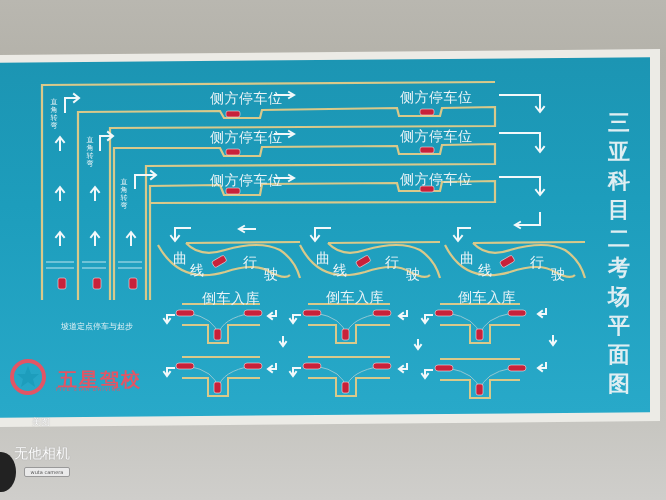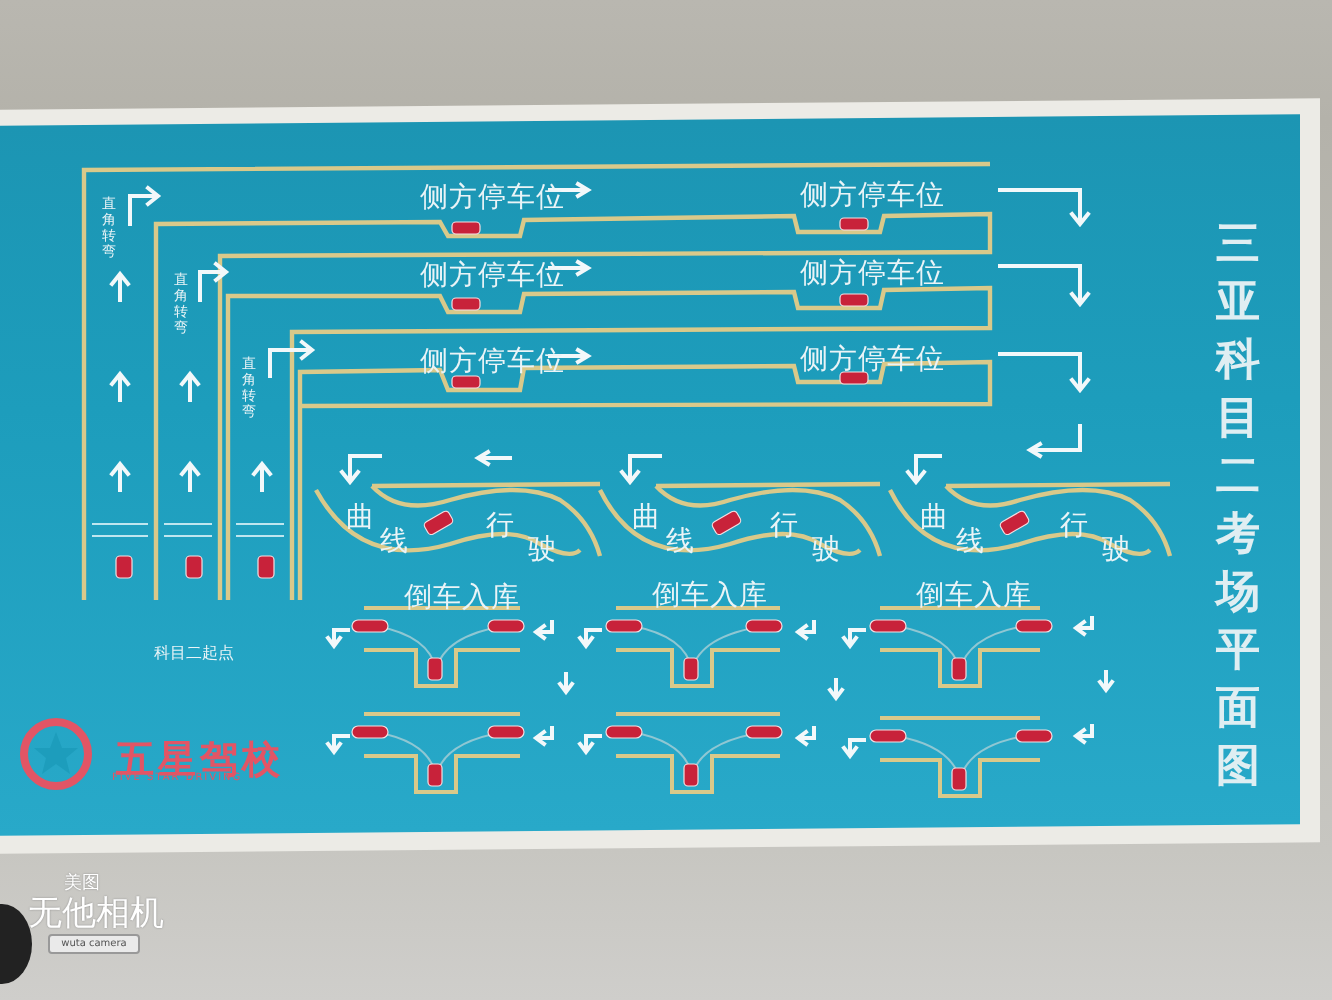--- a/index.html
+++ b/index.html
@@ -2,26 +2,26 @@
 <html><head>
 <meta charset="utf-8">
 <style>
   html,body{margin:0;padding:0;}
   body{width:666px;height:500px;overflow:hidden;background:#b7b5ae;position:relative;font-family:"DejaVu Sans",sans-serif;}
   .wall{position:absolute;left:0;top:0;width:666px;height:500px;background:linear-gradient(180deg,#b9b7b0 0%,#b4b2aa 12%,#c7c6c1 85%,#cfcecb 100%);}
   .frame{position:absolute;left:0;top:52px;width:660px;height:372px;background:#ecebe6;transform:skewY(-0.5deg);}
   .board{position:absolute;left:0;top:60px;width:650px;height:355px;background:linear-gradient(180deg,#1c95b3 0%,#1d9dbc 40%,#28a9c9 100%);transform:skewY(-0.5deg);}
   svg.map{position:absolute;left:0;top:0;width:666px;height:500px;}
   .lbl{position:absolute;color:#eaf4f7;font-size:14px;white-space:nowrap;letter-spacing:0.5px;}
-  .vlbl{position:absolute;color:#eaf4f7;font-size:7px;width:8px;line-height:8px;text-align:right;}
+  .vlbl{position:absolute;color:#eaf4f7;font-size:7px;width:8px;line-height:8px;text-align:center;font-family:Liberation Mono, monospace;}
   .title{position:absolute;left:606px;top:108px;width:26px;color:#dfeef2;font-size:22px;line-height:29px;font-weight:bold;text-align:center;}
   .bottom-note{position:absolute;left:42px;top:319px;width:110px;color:#eaf4f7;font-size:8px;line-height:15px;text-align:center;}
   .logo-text{position:absolute;left:58px;top:367px;color:#e25565;font-size:19px;font-weight:bold;letter-spacing:2px;}
   .logo-sub{position:absolute;left:56px;top:386px;color:#e25565;font-size:5px;letter-spacing:1px;}
-  .wm{position:absolute;color:#ffffff;font-size:17px;text-shadow:0 0 1px #888;}
+  .wm{position:absolute;color:#ffffff;font-size:14px;text-shadow:0 0 1px #888;}
   .wm-badge{position:absolute;left:24px;top:467px;width:44px;height:8px;background:#eaeaea;border:1px solid #999;border-radius:2px;font-size:5px;line-height:8px;text-align:center;color:#555;}
   .dark-blob{position:absolute;left:-14px;top:452px;width:30px;height:40px;background:#222;border-radius:50%;}
 </style>
 </head>
 <body>
 
 <div class="wall"></div>
 <div class="frame"></div>
 <div class="board"></div>
 
@@ -184,35 +184,35 @@
 <div class="lbl" style="left:460px;top:250px;">曲</div>
 <div class="lbl" style="left:478px;top:262px;">线</div>
 <div class="lbl" style="left:530px;top:254px;">行</div>
 <div class="lbl" style="left:551px;top:266px;">驶</div>
 
 <div class="lbl" style="left:202px;top:290px;">倒车入库</div>
 <div class="lbl" style="left:326px;top:289px;">倒车入库</div>
 <div class="lbl" style="left:458px;top:289px;">倒车入库</div>
 
 <div class="bottom-note">
-  <div>科目二起点</div>
+  <div>坡道定点停车与起步</div>
 </div>
 
 <div class="logo-text">五星驾校</div>
 <div class="logo-sub">FIVE STAR DRIVING</div>
 
 <div class="title">
   <div>三</div>
   <div>亚</div>
   <div>科</div>
   <div>目</div>
   <div>二</div>
   <div>考</div>
   <div>场</div>
   <div>平</div>
   <div>面</div>
   <div>图</div>
 </div>
 
 <div class="dark-blob"></div>
-<div class="wm" style="left:32px;top:435px;font-size:9px;">美图</div>
+<div class="wm" style="left:32px;top:416px;font-size:9px;">美图</div>
 <div class="wm" style="left:14px;top:445px;">无他相机</div>
 <div class="wm-badge">wuta camera</div>
 
 </body></html>

